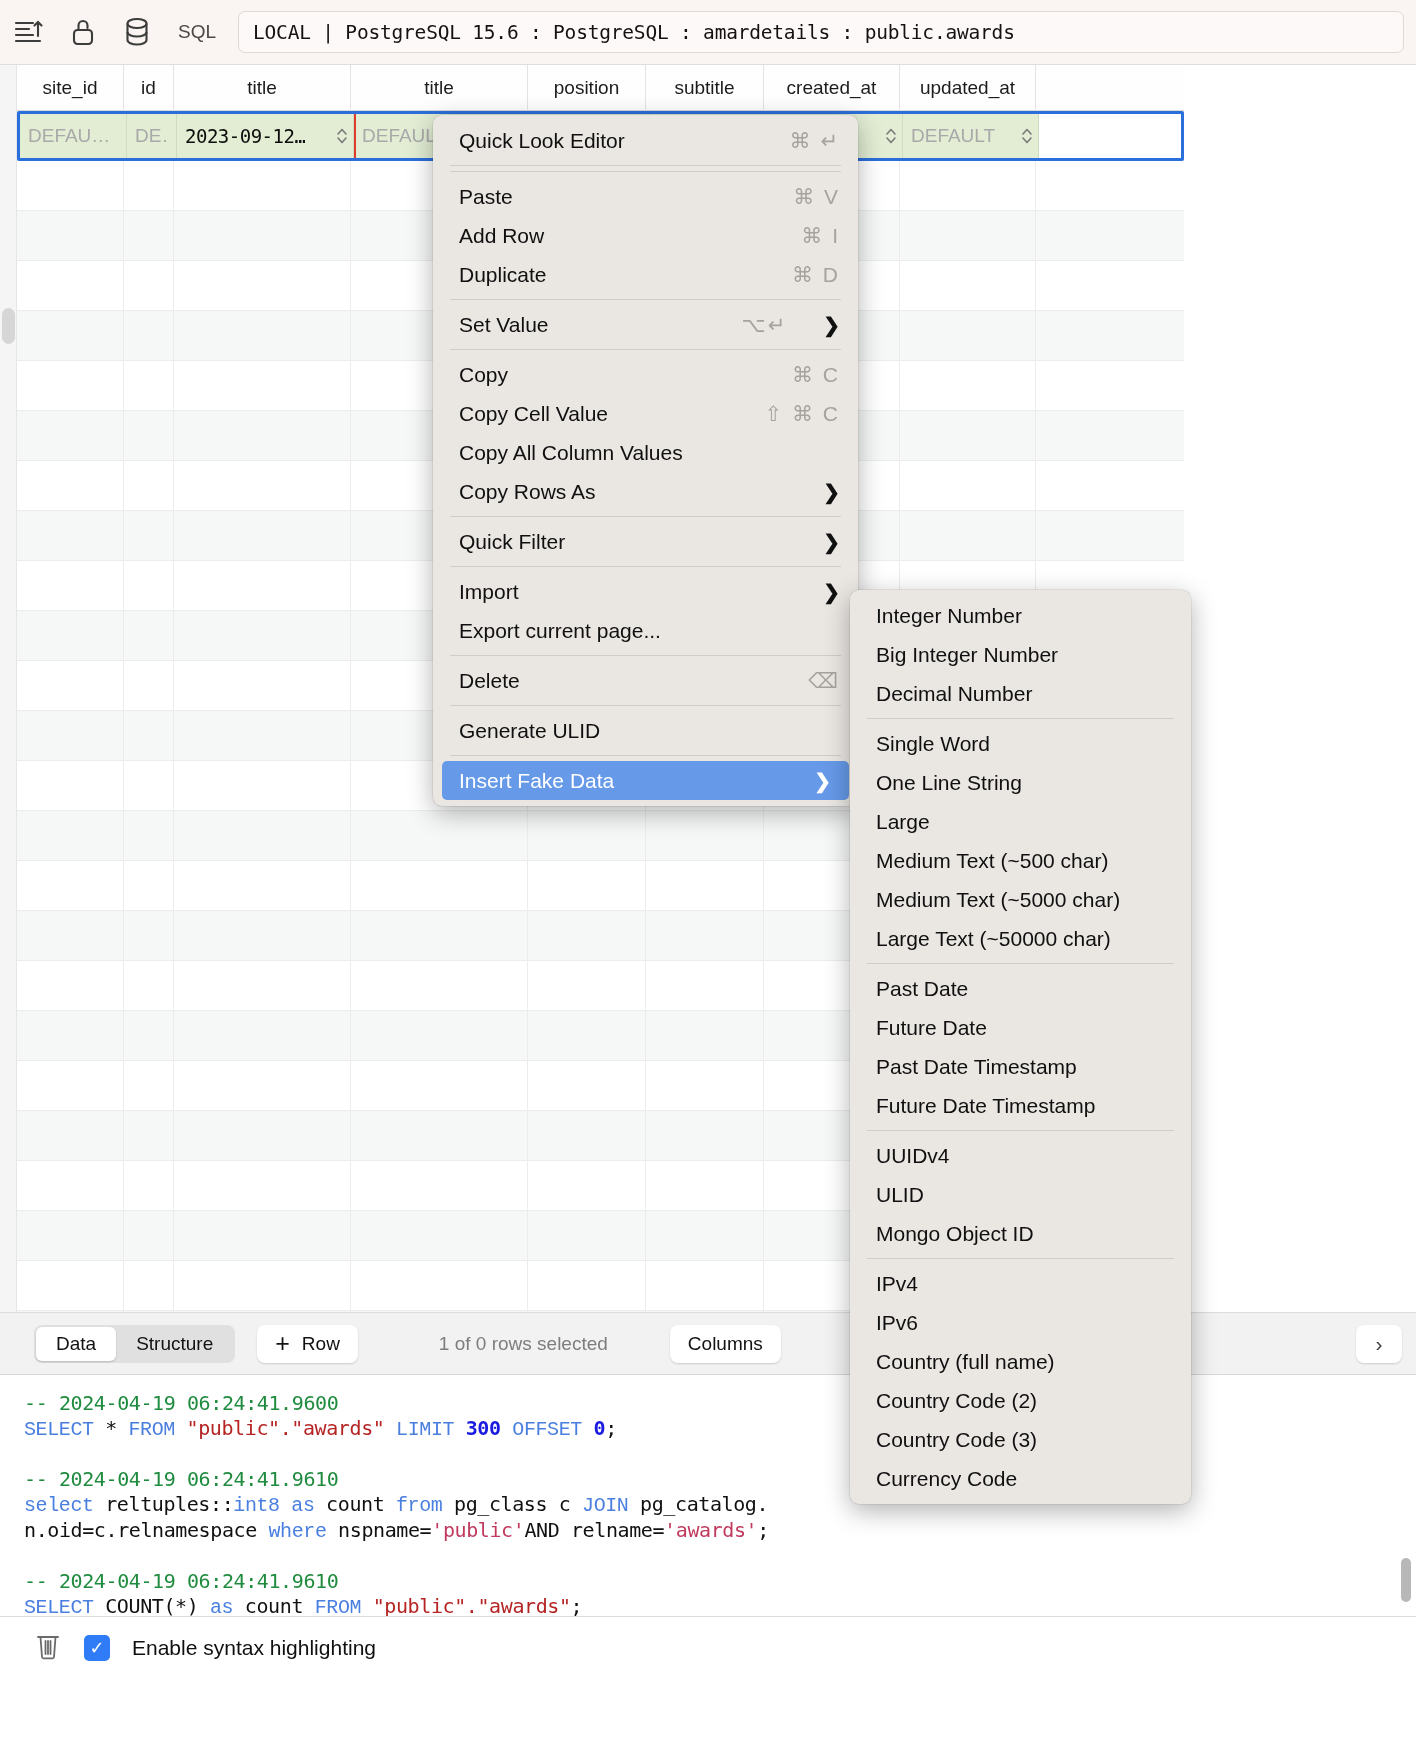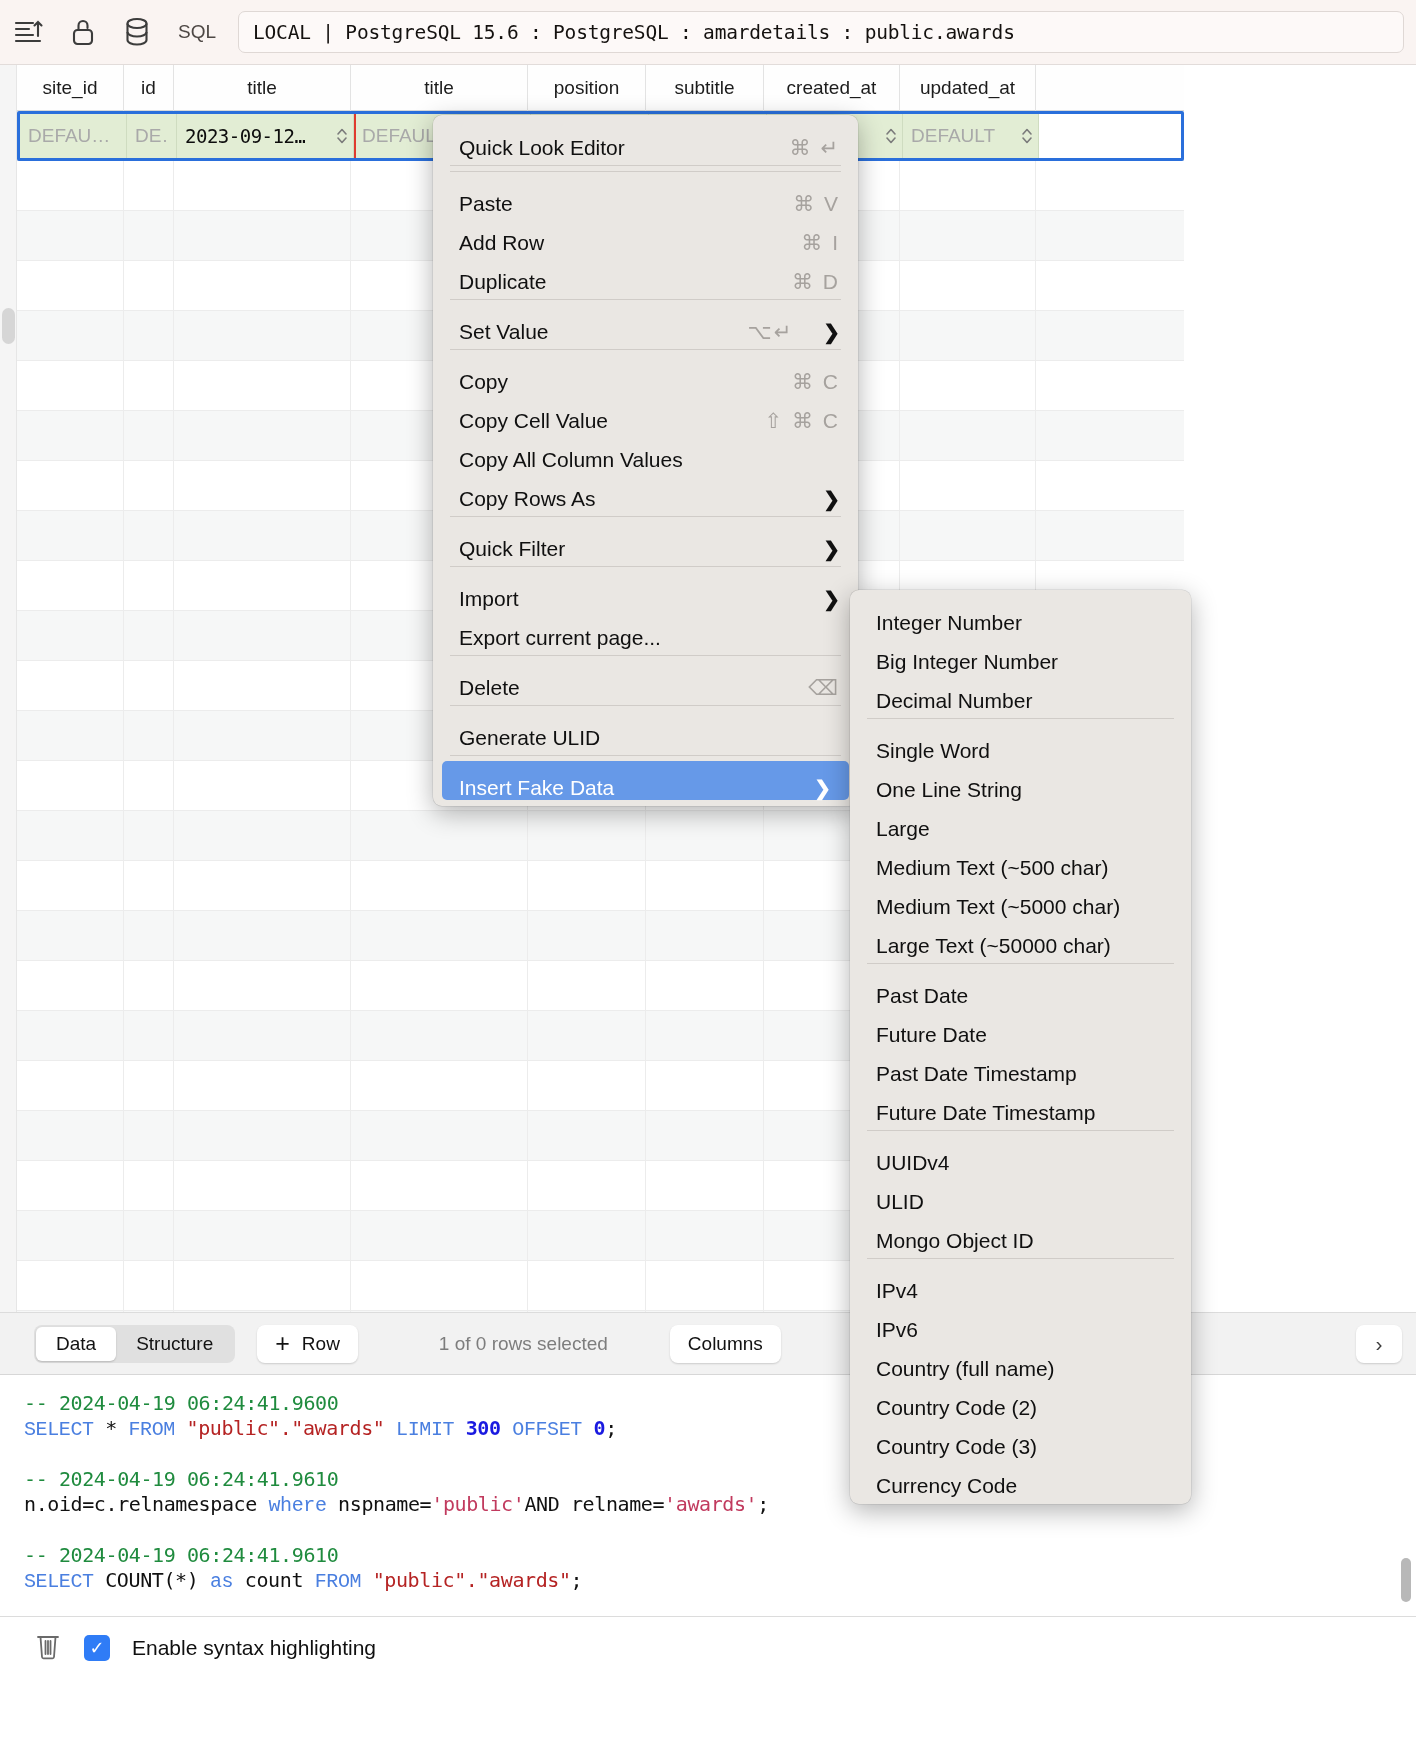--- a/index.html
+++ b/index.html
@@ -175,23 +175,23 @@
   .chklabel { font-size: 21px; color: #101010; }
 
   
   .menu {
     position: absolute; background: #eae7e3;
     border-radius: 9px; padding: 6px 0;
     box-shadow: 0 7px 26px rgba(0,0,0,0.30), 0 0 0 0.5px rgba(0,0,0,0.13);
     z-index: 50;
   }
   .menu-item {
-    height: 39px; display: flex; align-items: flex-end;
+    height: 39px; display: flex; align-items: center;
     padding: 0 18px 0 26px; font-size: 21px; color: #101010;
-    position: relative; white-space: nowrap;
+    position: relative; white-space: nowrap; gap: 6px;
   }
   .menu-item.sel { background: #6699e8; color: #ffffff; border-radius: 5px; margin: 0 9px; padding-left: 17px; }
   .mi-label { flex: 1; }
   .mi-short {
     color: #a6a29e; font-size: 21px; letter-spacing: 2px; margin-left: 34px;
     font-family: "Liberation Sans", sans-serif;
   }
   .mi-arrow { color: #111; font-size: 20px; font-weight: bold; margin-left: 30px; }
   .menu-item.sel .mi-arrow { color: #ffffff; }
   .sep { height: 1px; background: #d0ccc8; margin: 5px 17px; }
@@ -601,20 +601,21 @@
       <span>›</span>
     </div>
   </div>
 
   <div class="logpane">
     <div class="loginner" id="loginner">
         <div class="logline c-comment">-- 2024-04-19 06:24:41.9600</div>
         <div class="logline"><span class="c-kw">SELECT </span><span class="c-plain">* </span><span class="c-kw">FROM </span><span class="c-str2">"public"."awards" </span><span class="c-kw">LIMIT </span><span class="c-num">300 </span><span class="c-kw">OFFSET </span><span class="c-num">0</span><span class="c-plain">;</span></div>
         <div class="logspacer"></div>
         <div class="logline c-comment">-- 2024-04-19 06:24:41.9610</div>
+        <div class="logline"><span class="c-kw">select </span><span class="c-plain">reltuples::</span><span class="c-kw">int8 </span><span class="c-kw">as </span><span class="c-plain">count </span><span class="c-kw">from </span><span class="c-plain">pg_class c </span><span class="c-kw">JOIN </span><span class="c-plain">pg_catalog.</span></div>
         <div class="logline"><span class="c-plain">n.oid=c.relnamespace </span><span class="c-kw">where </span><span class="c-plain">nspname=</span><span class="c-str">'public'</span><span class="c-plain">AND </span><span class="c-plain">relname=</span><span class="c-str">'awards'</span><span class="c-plain">;</span></div>
         <div class="logspacer"></div>
         <div class="logline c-comment">-- 2024-04-19 06:24:41.9610</div>
         <div class="logline"><span class="c-kw">SELECT </span><span class="c-plain">COUNT(*) </span><span class="c-kw">as </span><span class="c-plain">count </span><span class="c-kw">FROM </span><span class="c-str2">"public"."awards"</span><span class="c-plain">;</span></div>
       </div>
     <div class="logscroll"></div>
     <div class="logfooter">
       <span>
         <svg width="28" height="30" viewBox="0 0 28 30" fill="none" stroke="#6a6a6a" stroke-width="1.8" stroke-linecap="round">
           <path d="M4 6 H24"></path>

